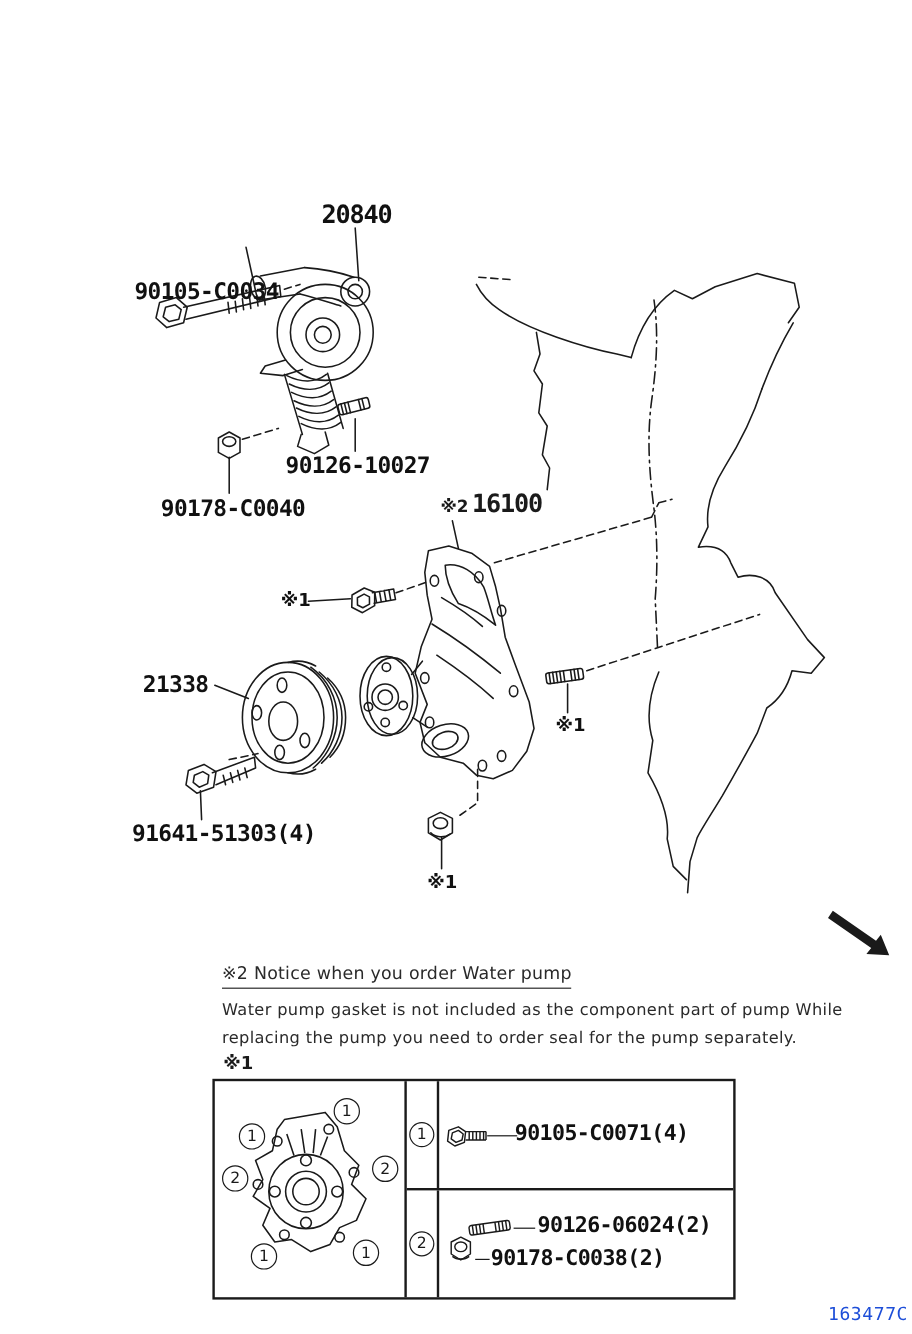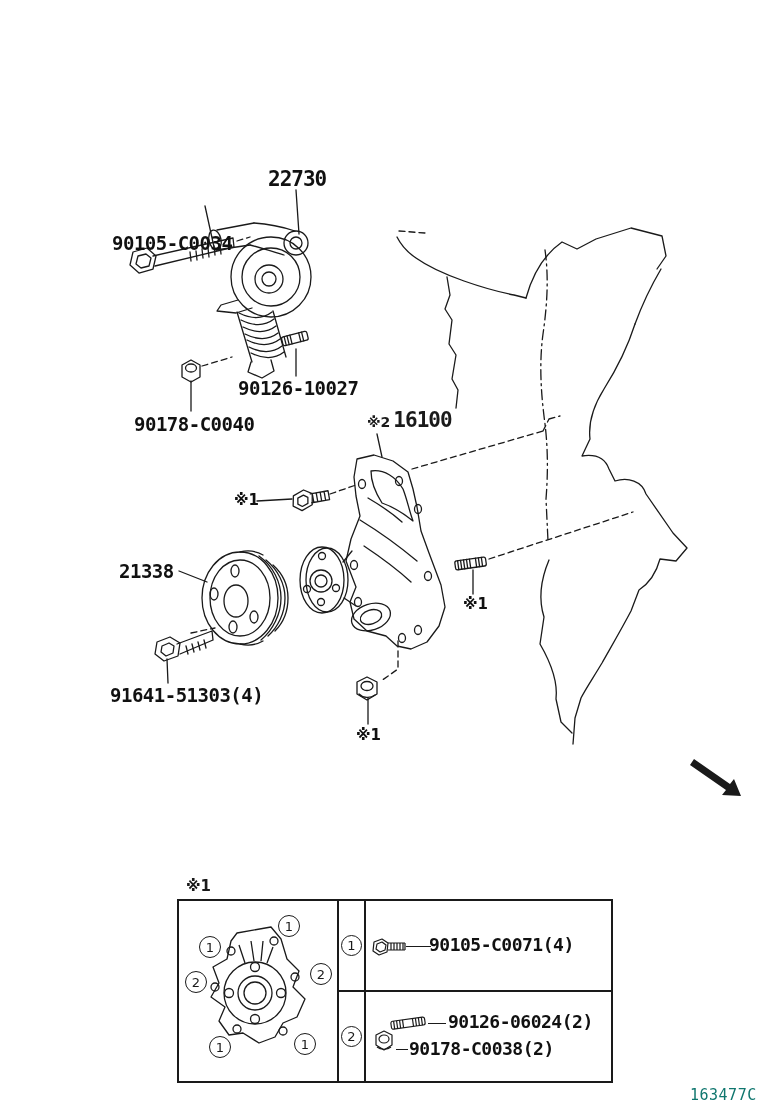--- a/index.html
+++ b/index.html
@@ -36,21 +36,21 @@
         align-items:center;justify-content:center;font-size:13px;font-family:"DejaVu Sans",sans-serif;
         background:#fff;box-sizing:border-box;}
   .marker{position:absolute;width:22px;height:22px;border:1.5px solid #1a1a1a;border-radius:50%;
           display:flex;align-items:center;justify-content:center;font-size:13px;background:#fff;
           box-sizing:border-box;}
   .ptxt{position:absolute;font-family:"DejaVu Sans Mono","Liberation Mono",monospace;
         font-weight:700;font-size:18px;letter-spacing:-0.5px;white-space:nowrap;color:#111;}
   .lline{position:absolute;border-top:1.5px solid #1a1a1a;}
   .icon{position:absolute;}
   .footer-code{position:absolute;left:690px;top:1086px;font-family:"DejaVu Sans Mono","Liberation Mono",monospace;
-               font-size:15px;letter-spacing:0.5px;color:#0f766e;}
+               font-size:15px;letter-spacing:0.5px;color:#1d4ed8;}
 </style>
 </head>
 <body>
 
 <div class="page">
 
   <svg class="art" width="760" height="800" viewBox="0 0 760 800">
     <g stroke="#1a1a1a" fill="none" stroke-width="1.3" stroke-linecap="round" stroke-linejoin="round">
 
       <g>
@@ -186,36 +186,43 @@
         <path d="M367,677 l10,5 v12 l-10,6 l-10,-6 v-12 z"></path>
         <ellipse cx="367" cy="686" rx="6" ry="4.5"></ellipse>
         <path d="M359,694 a10,7 0 0 0 16,1"></path>
       </g>
 
       <polygon fill="#1a1a1a" stroke="none" points="690,765 726,790 722,795 741,796 734,779 730,784 694,759"></polygon>
     </g>
   </svg>
 
   <div class="plabel" style="left:112px;top:184px;margin-top:48px;">90105-C0034</div>
-  <div class="plabel big" style="left:268px;top:167px;">22730</div>
+  <div class="plabel big" style="left:268px;top:167px;">20840</div>
   <div class="plabel" style="left:238px;top:377px;">90126-10027</div>
   <div class="plabel" style="left:134px;top:413px;">90178-C0040</div>
 
   <div class="pumpline" style="left:319px;top:408px;margin-left:48px;">
     <span class="ref">※2</span><span class="num">16100</span>
   </div>
 
   <div class="plabel" style="left:119px;top:560px;">21338</div>
   <div class="plabel" style="left:110px;top:684px;">91641-51303(4)</div>
 
   <div class="refmark" style="left:234px;top:491px;">※1</div>
   <div class="refmark" style="left:463px;top:595px;">※1</div>
   <div class="refmark" style="left:356px;top:726px;">※1</div>
 
 
+  <div class="notice">
+    <span class="head">※2 Notice when you order Water pump</span>
+    <div class="body">
+      <div>Water pump gasket is not included as the component part of pump While</div>
+      <div>replacing the pump you need to order seal for the pump separately.</div>
+    </div>
+  </div>
 
   <div class="legend-ref">※1</div>
 
   <div class="legend-table">
 
     <div class="legend-left">
       <svg width="160" height="180" viewBox="0 0 160 180" style="position:absolute;left:0;top:0;">
         <g stroke="#1a1a1a" fill="none" stroke-width="1.3" stroke-linejoin="round">
           <path d="M58,32 L92,26 L102,38 L108,58 L120,70 L114,86 L126,98 L118,116 L104,122 L96,136 L80,142 L64,132 L50,134 L40,120 L46,106 L32,96 L40,82 L34,66 L48,58 L52,40 Z"></path>
           <circle cx="52" cy="50" r="4"></circle>

